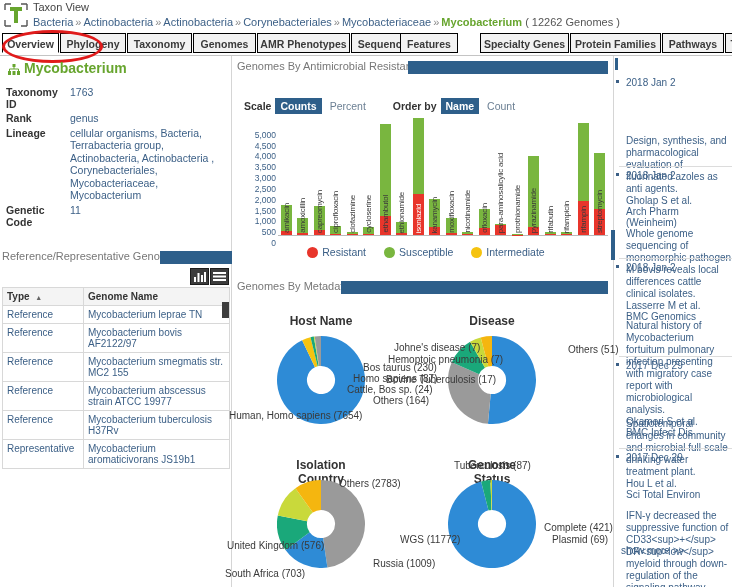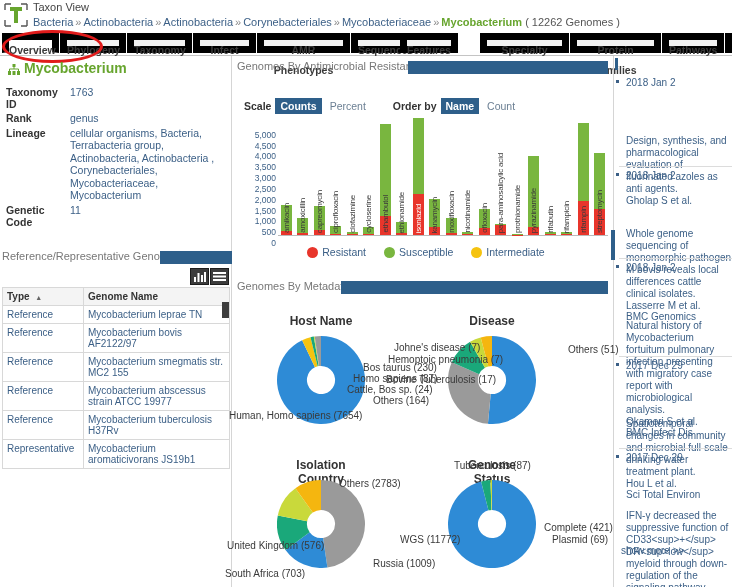--- a/index.html
+++ b/index.html
@@ -16,21 +16,21 @@
   #taxon-view-label{position:absolute;left:33px;top:1px;font-size:11px;color:#444;}
   #breadcrumb{position:absolute;left:33px;top:16px;font-size:11px;color:#3b5f86;white-space:nowrap;}
   #breadcrumb .crumb{color:#3b5f86;}
   #breadcrumb .sep{color:#888;padding:0 2px;}
   #breadcrumb .current{color:#67a52e;font-weight:bold;}
   #breadcrumb .gcount{color:#555;}
   
   #tabbar{position:absolute;left:0;top:33px;width:732px;height:22px;
           border-bottom:1px solid #c4c4c4;}
   .tab{position:absolute;top:0;height:20px;line-height:20px;
-       border:7px solid #000000;background:#f2f2f2;
+       border:1px solid #000000;background:#f2f2f2;
        font-size:10.5px;font-weight:bold;color:#3a3a3a;
        text-align:center;box-sizing:border-box;cursor:pointer;}
   .tab.active{background:#ffffff;border-bottom:1px solid #ffffff;}
   #overview-ellipse{position:absolute;left:2px;top:30px;width:95px;height:27px;
        border:3px solid #e01b1b;border-radius:50%;pointer-events:none;}
   
   #left-panel{position:absolute;left:0;top:56px;width:232px;height:531px;
               border-right:1px solid #d5d5d5;box-sizing:border-box;}
   #genus-icon{position:absolute;left:8px;top:8px;width:12px;height:11px;}
   #genus-name{position:absolute;left:24px;top:4px;font-size:14px;font-weight:bold;color:#67a52e;}
@@ -117,21 +117,21 @@
   <div id="taxon-view-label">Taxon View</div>
   <div id="breadcrumb">
     <span class="crumb">Bacteria</span><span class="sep">»</span><span class="crumb">Actinobacteria</span><span class="sep">»</span><span class="crumb">Actinobacteria</span><span class="sep">»</span><span class="crumb">Corynebacteriales</span><span class="sep">»</span><span class="crumb">Mycobacteriaceae</span><span class="sep">»</span><span class="current">Mycobacterium</span> <span class="gcount">( 12262 Genomes )</span>
   </div>
 </div>
 
 <div id="tabbar">
     <div class="tab active" style="left: 2px; width: 57px;">Overview</div>
     <div class="tab" style="left: 60px; width: 66px;">Phylogeny</div>
     <div class="tab" style="left: 127px; width: 65px;">Taxonomy</div>
-    <div class="tab" style="left: 193px; width: 63px;">Infect</div>
+    <div class="tab" style="left: 193px; width: 63px;">Genomes</div>
     <div class="tab" style="left: 257px; width: 93px;">AMR Phenotypes</div>
     <div class="tab" style="left: 351px; width: 69px;">Sequences</div>
     <div class="tab" style="left: 400px; width: 58px;">Features</div>
     <div class="tab" style="left: 570px; width: 91px;">Protein Families</div>
     <div class="tab" style="left: 480px; width: 89px;">Specialty Genes</div>
     <div class="tab" style="left: 662px; width: 62px;">Pathways</div>
     <div class="tab" style="left: 725px; width: 92px;">Transcriptomics</div>
   </div>
 <div id="overview-ellipse"></div>
 
@@ -440,20 +440,21 @@
   </div>
 
 <div id="right-panel">
   <div id="pubmed-mark"></div>
   <div id="articles-container">
       <div class="art" style="top: 18px; border-top: none;">
         <span class="art-bullet"></span>
         <div class="art-date" style="padding-left: 7px;">2018 Jan 2</div>
         <div class="art-title">Design, synthesis, and pharmacological evaluation of fluorinated azoles as anti agents.</div>
         <div class="art-authors">Gholap S et al.</div>
+        <div class="art-journal">Arch Pharm (Weinheim)</div>
       </div>
       <div class="art" style="top: 110px;">
         <span class="art-bullet"></span>
         <div class="art-date" style="padding-left: 7px;">2018 Jan 2</div>
         <div class="art-title">Whole genome sequencing of monomorphic pathogen M bovis reveals local differences cattle clinical isolates.</div>
         <div class="art-authors">Lasserre M et al.</div>
         <div class="art-journal">BMC Genomics</div>
       </div>
       <div class="art" style="top: 202px;">
         <span class="art-bullet"></span>

